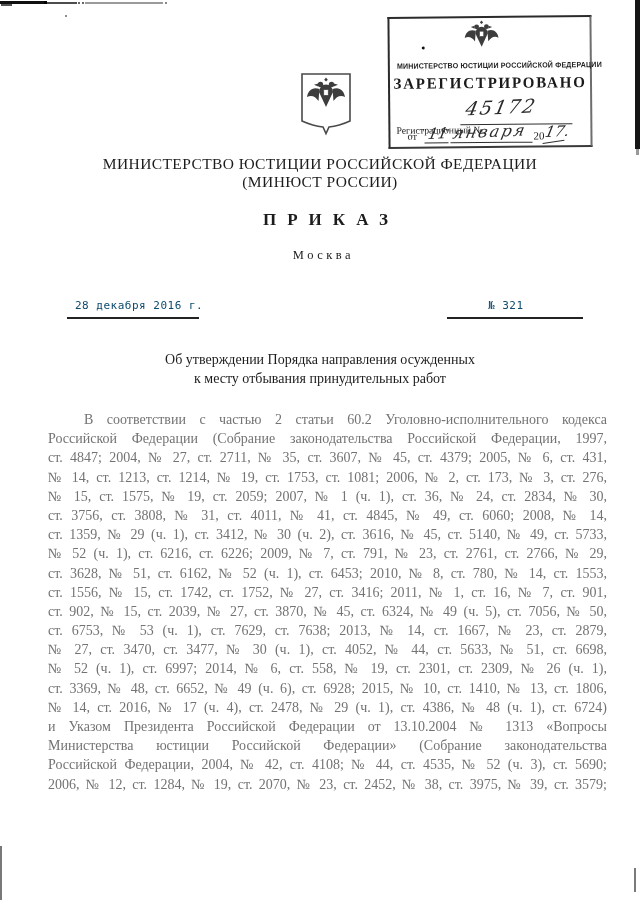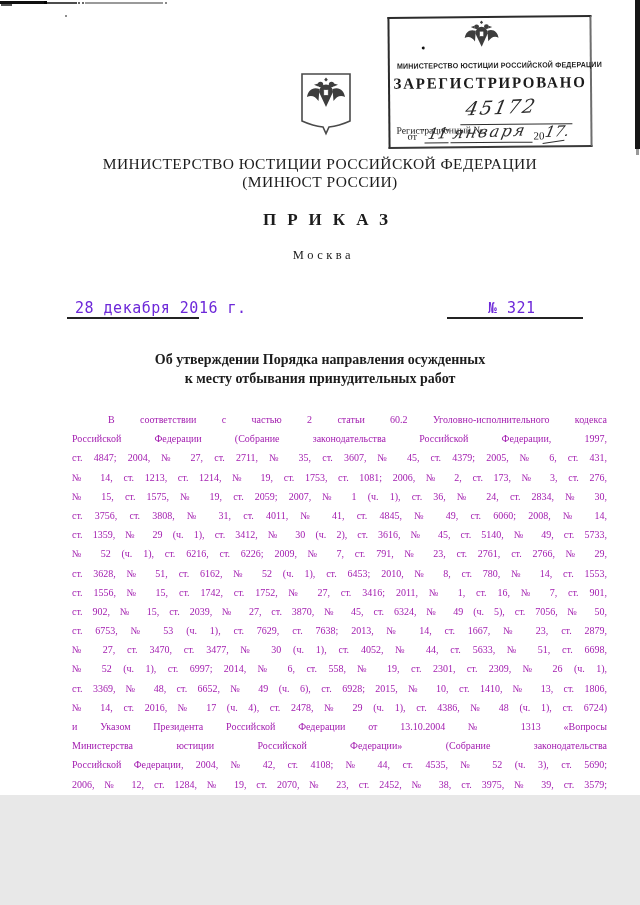--- a/index.html
+++ b/index.html
@@ -1,17 +1,17 @@
 <!DOCTYPE html>
 <html><head>
 <meta charset="utf-8">
 <style>
   html,body { margin:0; padding:0; background:#e8e8e8; }
   .page {
-    position:relative; width:640px; height:795px; margin:0 auto;
+    position:relative; width:640px; height:905px; margin:0 auto;
     background:#ffffff; overflow:hidden;
     font-family:"Liberation Serif", serif; color:#1c1c1c;
   }
   .abs { position:absolute; }
   .artifact { position:absolute; }
 
   
   .stamp {
     position:absolute; left:388px; top:16px; width:204px; height:132px;
     border:2px solid #2b2b2b; border-right-color:#6e6e6e; border-bottom-color:#3a3a3a;
@@ -36,33 +36,33 @@
 
   
   .h-center { position:absolute; left:0; width:100%; text-align:center; white-space:nowrap; }
   .ministry-line { font-size:15.5px; letter-spacing:0.4px; }
   .prikaz { font-weight:bold; font-size:17px; letter-spacing:11px; padding-left:11px; }
   .city { font-size:12.5px; letter-spacing:3.5px; padding-left:3.5px; }
 
   
   .typed {
     font-family:"DejaVu Sans Mono","Liberation Mono", monospace;
-    font-size:15px; letter-spacing:0.5px; white-space:nowrap; color:#6d28d9;
+    font-size:11px; letter-spacing:0.5px; white-space:nowrap; color:#0c4a6e;
   }
   .rule { position:absolute; background:#232323; height:1.5px; }
 
   
-  .subject { font-weight:bold; font-size:14px; line-height:18.5px; }
+  .subject { font-weight:normal; font-size:14px; line-height:18.5px; }
 
   
   .body-block { position:absolute; left:48px; top:410px; width:559px; }
   .line {
     text-align:justify; text-align-last:justify;
-    font-size:10px; line-height:19.2px; height:19.2px;
-    white-space:normal; color:#a21caf;margin-left:24px;
+    font-size:14px; line-height:19.2px; height:19.2px;
+    white-space:normal; color:#737373;
   }
   .line.indent { padding-left:36px; box-sizing:border-box; }
 
   svg .eagle-fill { fill:#3d3d3d; }
 </style>
 </head>
 <body>
 
 <div class="page">
 

